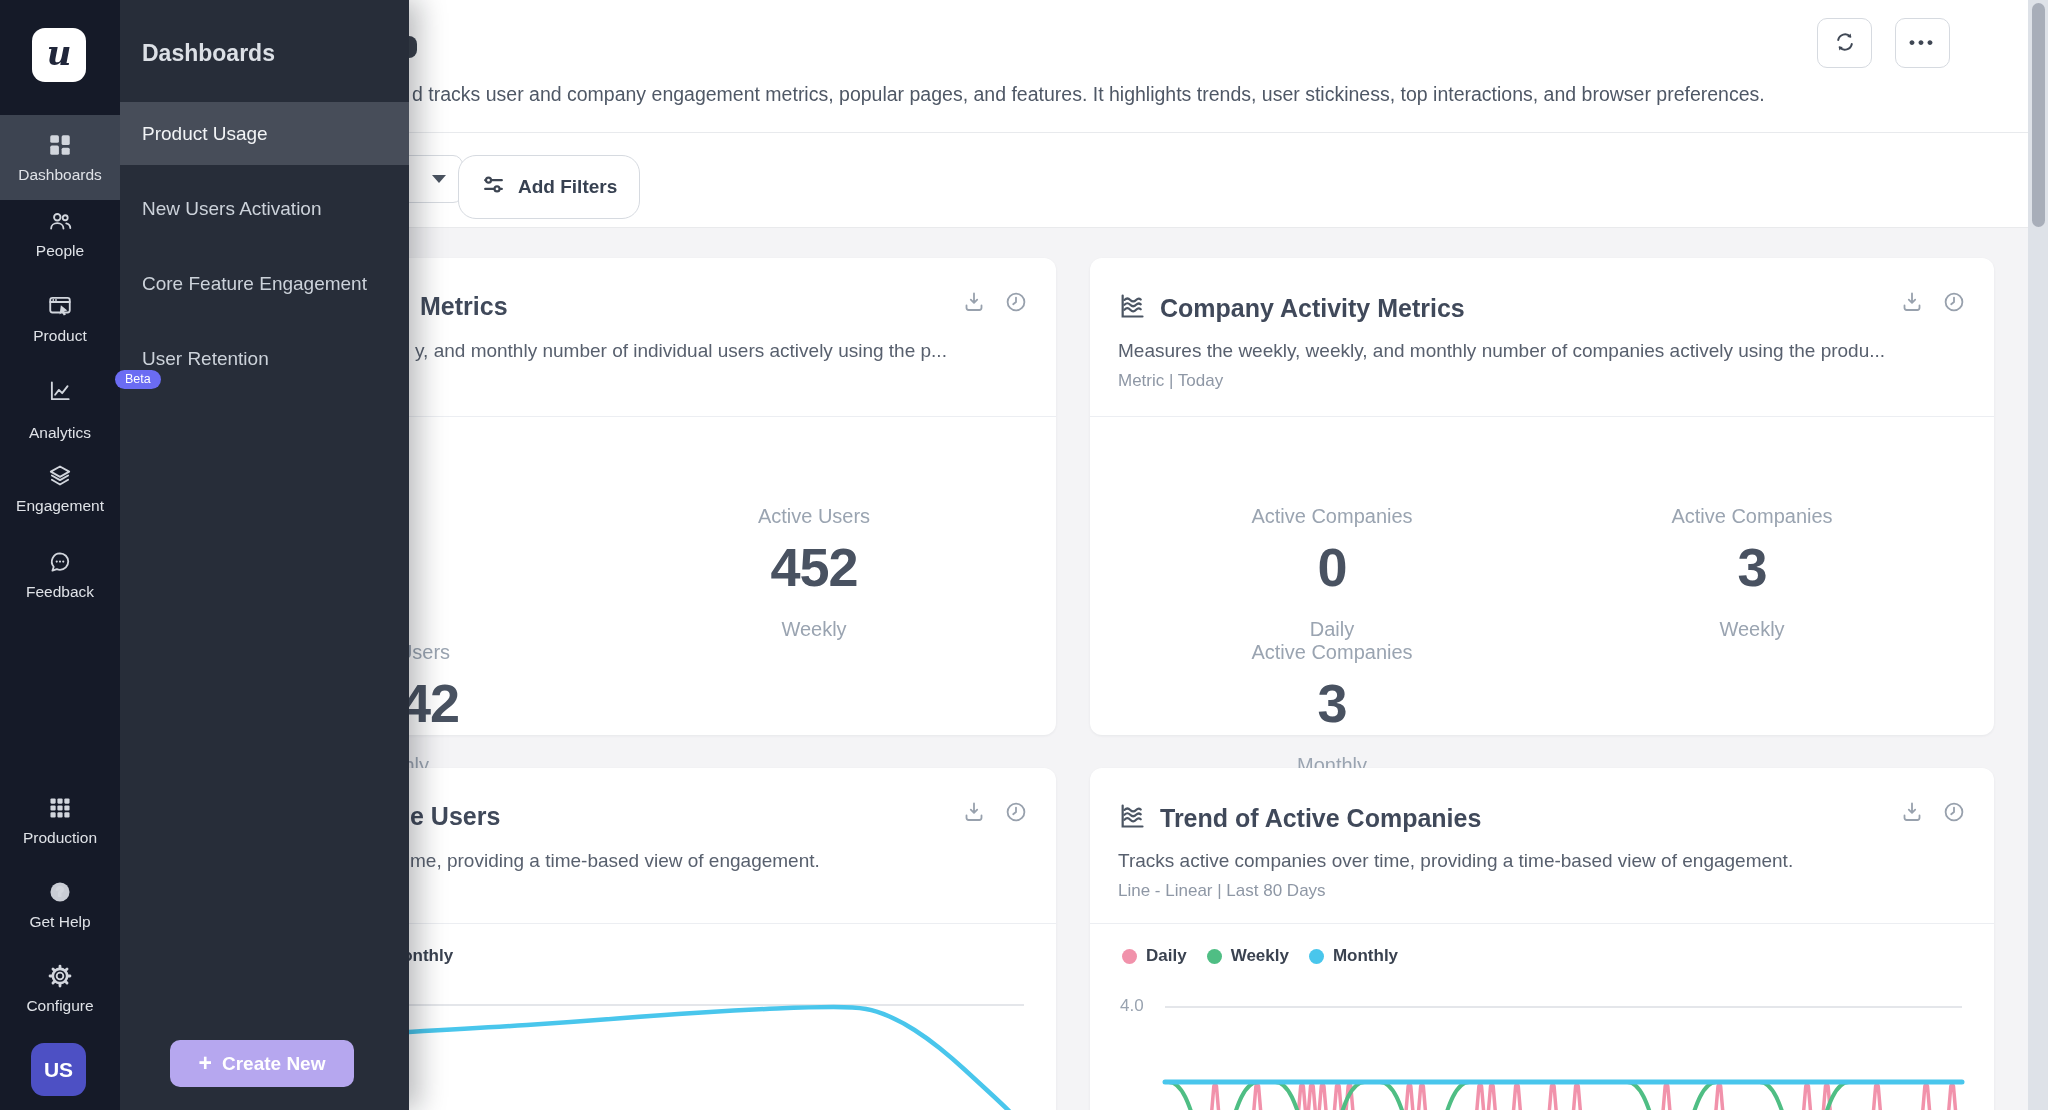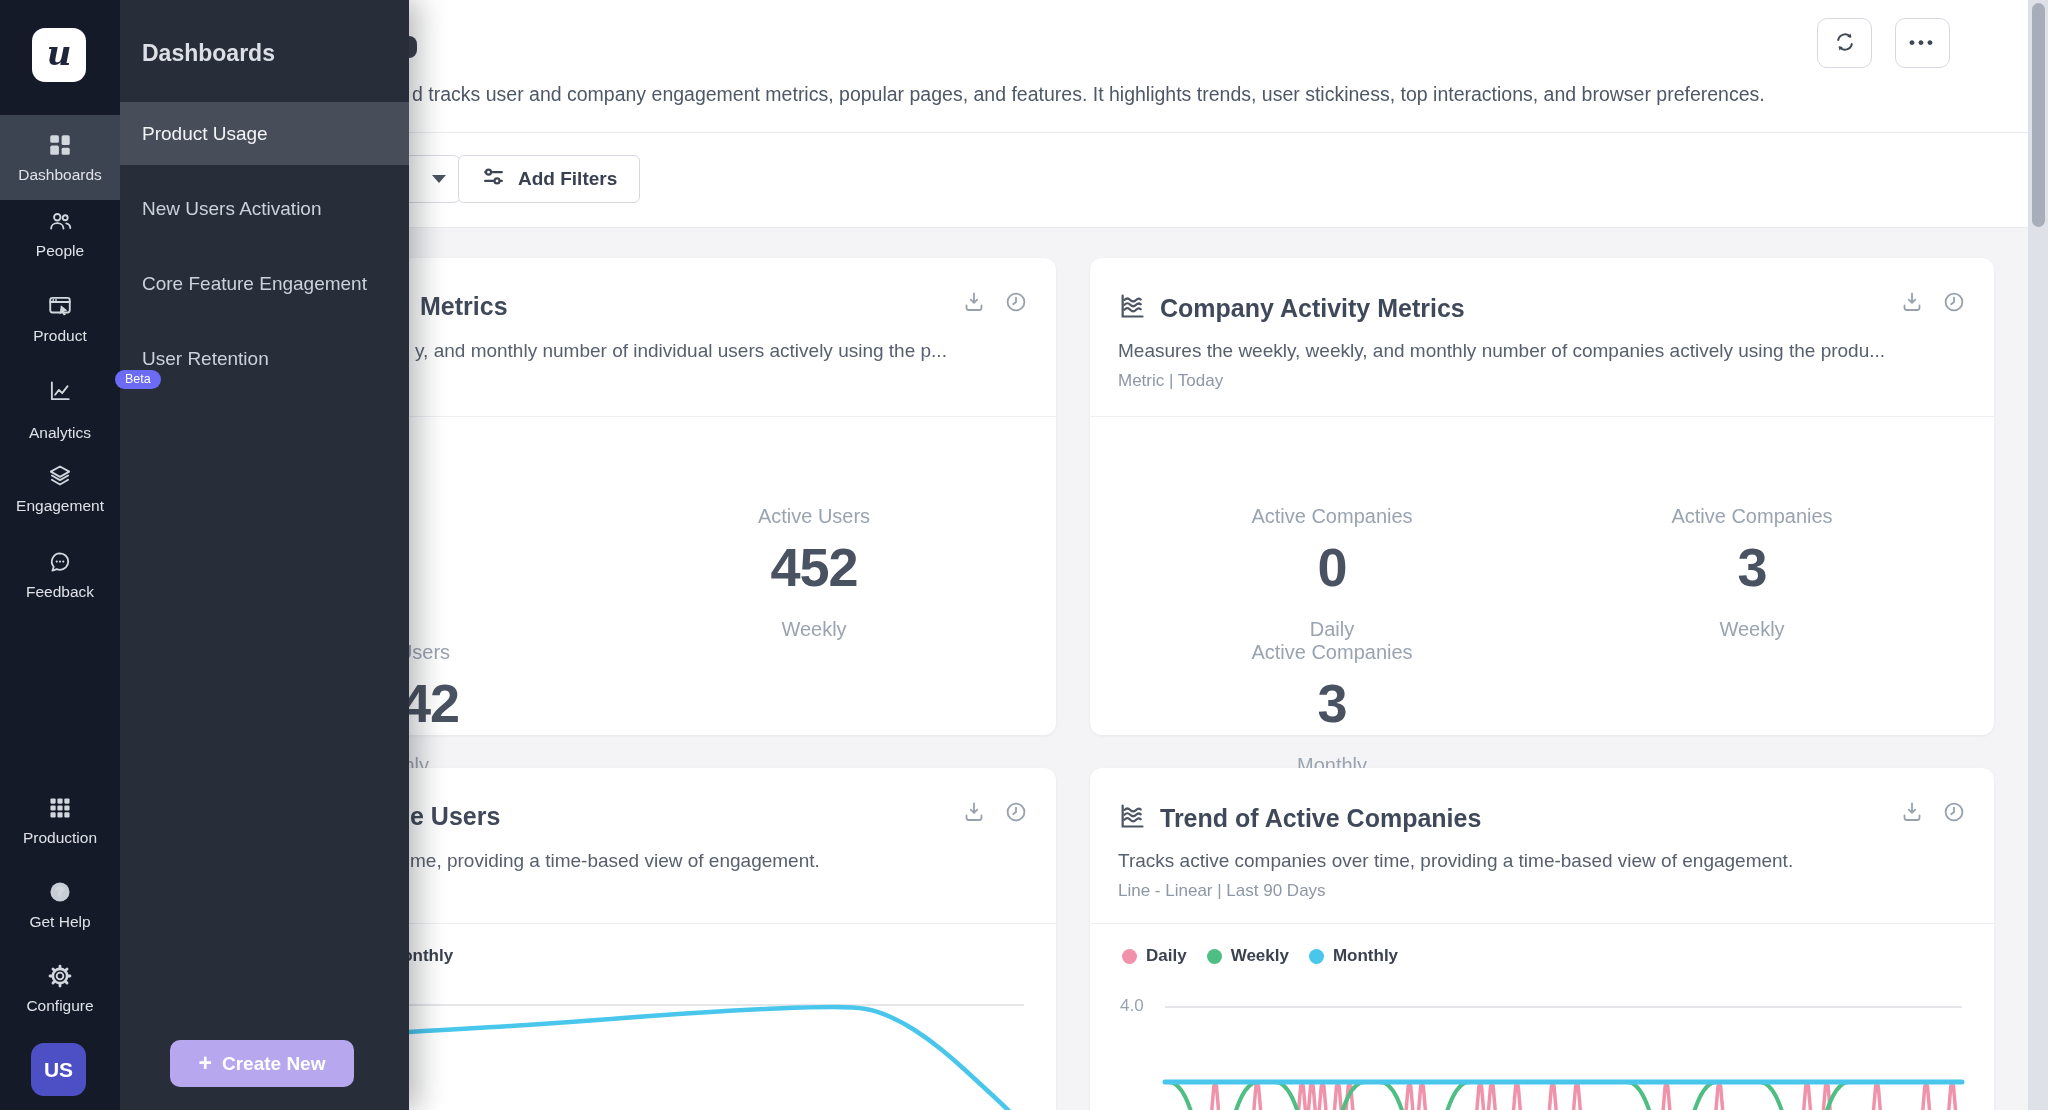--- a/index.html
+++ b/index.html
@@ -13,21 +13,21 @@
   .title-sliver { position:absolute; left:289px; top:36px; width:8px; height:22px; background:#3a414d; border-radius:0 11px 11px 0; }
   .page-desc { position:absolute; left:292px; top:83px; font-size:19.5px; color:#4f5866; white-space:nowrap; }
   .header-actions { position:absolute; right:98px; top:18px; display:flex; gap:23px; }
   .icon-btn { width:55px; height:50px; background:#fff; border:1.5px solid #d6dae0; border-radius:10px; display:flex; align-items:center; justify-content:center; color:#3f4754; cursor:pointer; }
   .icon-btn svg { stroke:#3f4754; }
   .dots { font-size:17px; letter-spacing:3px; color:#3f4754; font-weight:bold; }
 
   .filter-bar { position:absolute; left:0; right:0; top:133px; height:95px; background:#fff; border-bottom:1px solid #e9eaec; }
   .dropdown-frag { position:absolute; left:240px; top:22px; width:103px; height:48px; background:#fff; border:1.5px solid #d6dae0; border-radius:10px; display:flex; align-items:center; justify-content:flex-end; padding-right:16px; cursor:pointer; }
   .caret-down { width:0; height:0; border-left:7px solid transparent; border-right:7px solid transparent; border-top:8px solid #4a5360; }
-  .add-filters { position:absolute; left:338px; top:22px; height:48px; padding:0 22px; background:#fff; border:1.5px solid #d6dae0; border-radius:6px; display:flex; align-items:center; gap:12px; font-size:19px; font-weight:bold; color:#374151; cursor:pointer; }
+  .add-filters { position:absolute; left:338px; top:22px; height:64px; padding:0 22px; background:#fff; border:1.5px solid #d6dae0; border-radius:18px; display:flex; align-items:center; gap:12px; font-size:19px; font-weight:bold; color:#374151; cursor:pointer; }
 
   .content { position:absolute; left:0; right:20px; top:228px; bottom:0; background:#f4f4f6; overflow:hidden; }
   .card { position:absolute; width:904px; background:#fff; border-radius:12px; box-shadow:0 1px 3px rgba(20,30,50,.06); }
   .card-a { left:32px;  top:30px;  height:477px; }
   .card-b { left:970px; top:30px;  height:477px; }
   .card-c { left:32px;  top:540px; height:430px; }
   .card-d { left:970px; top:540px; height:430px; }
 
   .card-header { position:relative; height:159px; border-bottom:1px solid #eceef2; }
   .card-c .card-header, .card-d .card-header { height:156px; }
@@ -256,21 +256,21 @@
               <svg width="28" height="28" viewBox="0 0 24 24" fill="none" stroke="#4b5563" stroke-width="1.9" stroke-linecap="round">
                 <path d="M4 3v18h17"></path>
                 <path d="M5.5 6.8c1.8-1.8 3.2-1.8 5 0s3.2 1.8 5 0 2.8-1.5 4-.4"></path>
                 <path d="M5.5 11c1.8-1.8 3.2-1.8 5 0s3.2 1.8 5 0 2.8-1.5 4-.4"></path>
                 <path d="M5.5 15.2c1.8-1.8 3.2-1.8 5 0s3.2 1.8 5 0 2.8-1.5 4-.4"></path>
               </svg>
             </span>
             <span class="card-title">Trend of Active Companies</span>
           </div>
           <p class="card-desc">Tracks active companies over time, providing a time-based view of engagement.</p>
-          <p class="card-sub">Line - Linear | Last 90 Days</p>
+          <p class="card-sub">Line - Linear | Last 80 Days</p>
           <div class="card-actions">
             <span>
               <svg class="sm-ico" width="24" height="24" viewBox="0 0 24 24">
                   <path d="M12 3.5v8.8M8.8 9.6l3.2 3.2 3.2-3.2"></path>
                   <path d="M4.5 15.5v2.3a2.2 2.2 0 0 0 2.2 2.2h10.6a2.2 2.2 0 0 0 2.2-2.2v-2.3"></path>
                 </svg>
             </span>
             <span>
               <svg class="sm-ico" width="24" height="24" viewBox="0 0 24 24">
                   <circle cx="12" cy="12" r="8.4"></circle>

